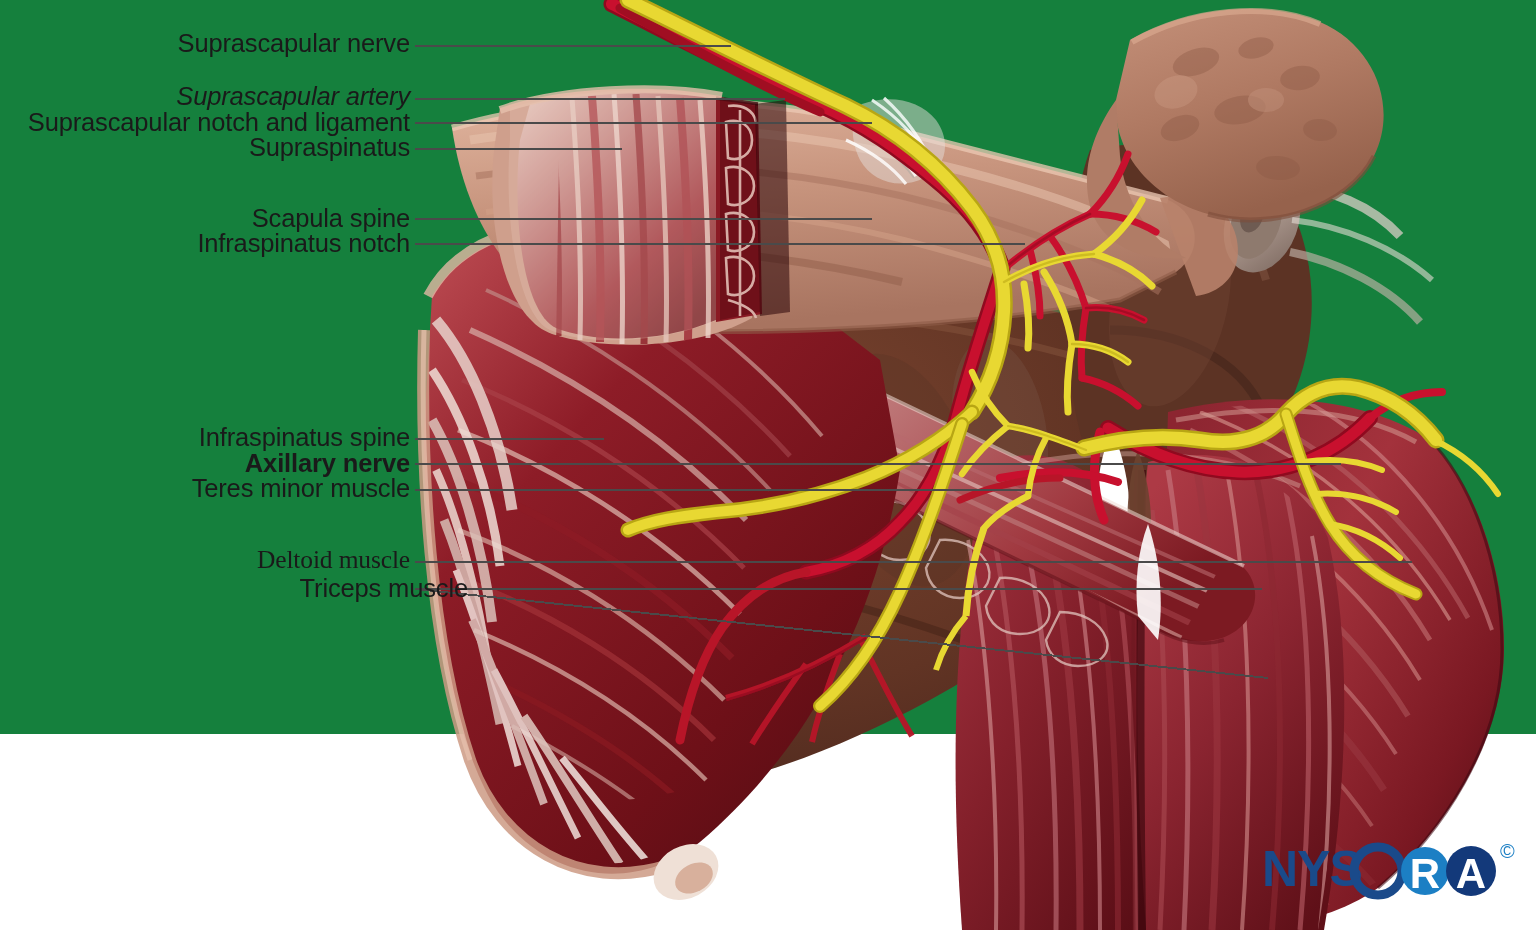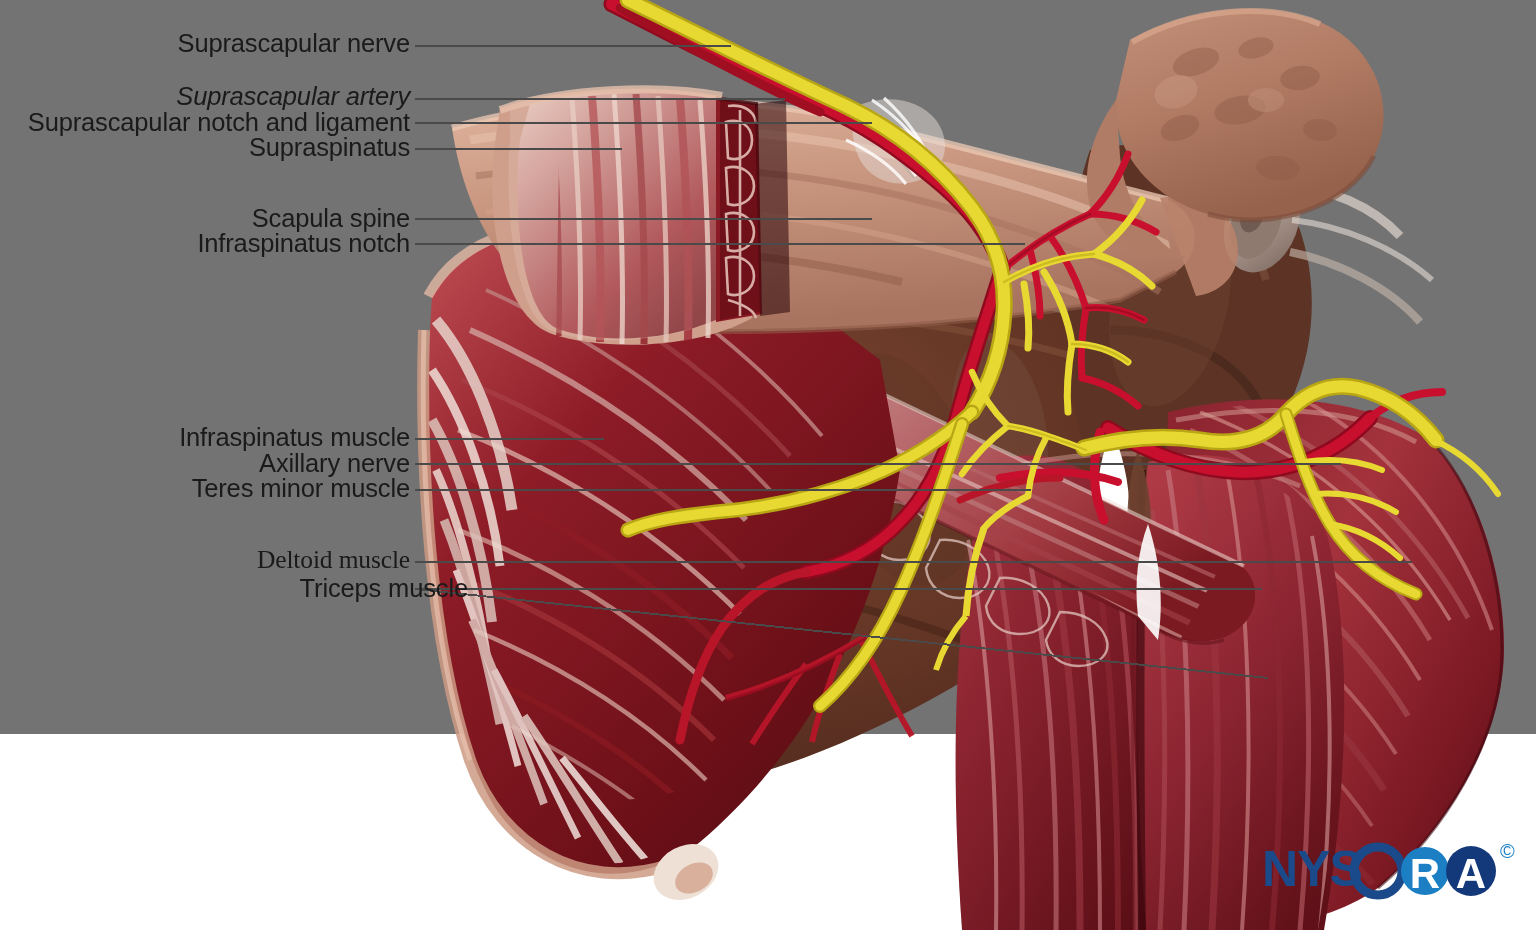--- a/index.html
+++ b/index.html
@@ -1,19 +1,19 @@
 <!DOCTYPE html>
 <html><head>
 <meta charset="utf-8">
 <title>Shoulder Anatomy — Suprascapular and Axillary Nerve</title>
 <style>
   html,body{margin:0;padding:0;background:#ffffff;}
   body{width:1536px;height:930px;overflow:hidden;
        font-family:"Liberation Sans","DejaVu Sans",sans-serif;}
-  #stage{position:relative;width:1536px;height:734px;background:#737373;}
+  #stage{position:relative;width:1536px;height:734px;background:#15803d;}
   #art{position:absolute;left:0;top:0;width:1536px;height:930px;}
   #labels{position:absolute;left:0;top:0;width:1536px;height:930px;}
   .lbl{position:absolute;text-align:right;color:#1a1a1a;
        font-size:25.5px;line-height:1.04;white-space:nowrap;
        letter-spacing:-0.15px;}
   #logo{position:absolute;left:1262px;top:840px;width:262px;height:62px;}
 </style>
 </head>
 <body>
 
@@ -492,22 +492,22 @@
       </g>
   </svg>
 
   <div id="label-layer">
       <div class="lbl" style="right: 1126px; top: 30px;">Suprascapular nerve</div>
       <div class="lbl" style="right: 1126px; top: 83px; font-style: italic;">Suprascapular artery</div>
       <div class="lbl" style="right: 1126px; top: 109px;">Suprascapular notch and ligament</div>
       <div class="lbl" style="right: 1126px; top: 134px; text-align: right;">Supraspinatus</div>
       <div class="lbl" style="right: 1126px; top: 205px;">Scapula spine</div>
       <div class="lbl" style="right: 1126px; top: 230px;">Infraspinatus notch</div>
-      <div class="lbl" style="right: 1126px; top: 424px;">Infraspinatus muscle</div>
-      <div class="lbl" style="right: 1126px; top: 450px;">Axillary nerve</div>
+      <div class="lbl" style="right: 1126px; top: 424px;">Infraspinatus spine</div>
+      <div class="lbl" style="right: 1126px; top: 450px; font-weight: bold;">Axillary nerve</div>
       <div class="lbl" style="right: 1126px; top: 475px;">Teres minor muscle</div>
       <div class="lbl" style="right: 1126px; top: 547px; font-family: Liberation Serif, serif;">Deltoid muscle</div>
       <div class="lbl" style="right: 1068px; top: 575px;">Triceps muscle</div>
     </div>
 
   <svg id="logo" viewBox="0 0 262 62" xmlns="http://www.w3.org/2000/svg">
     <text x="0" y="46" font-family="Liberation Sans, sans-serif" font-size="50" font-weight="bold" fill="#1a4a8a" letter-spacing="-1">NYS</text>
     <circle cx="116" cy="31" r="24" fill="none" stroke="#1a4a8a" stroke-width="9"></circle>
     <circle cx="163" cy="31" r="24" fill="#1c7fc4"></circle>
     <text x="163" y="48" text-anchor="middle" font-family="Liberation Sans, sans-serif" font-size="42" font-weight="bold" fill="#ffffff">R</text>

